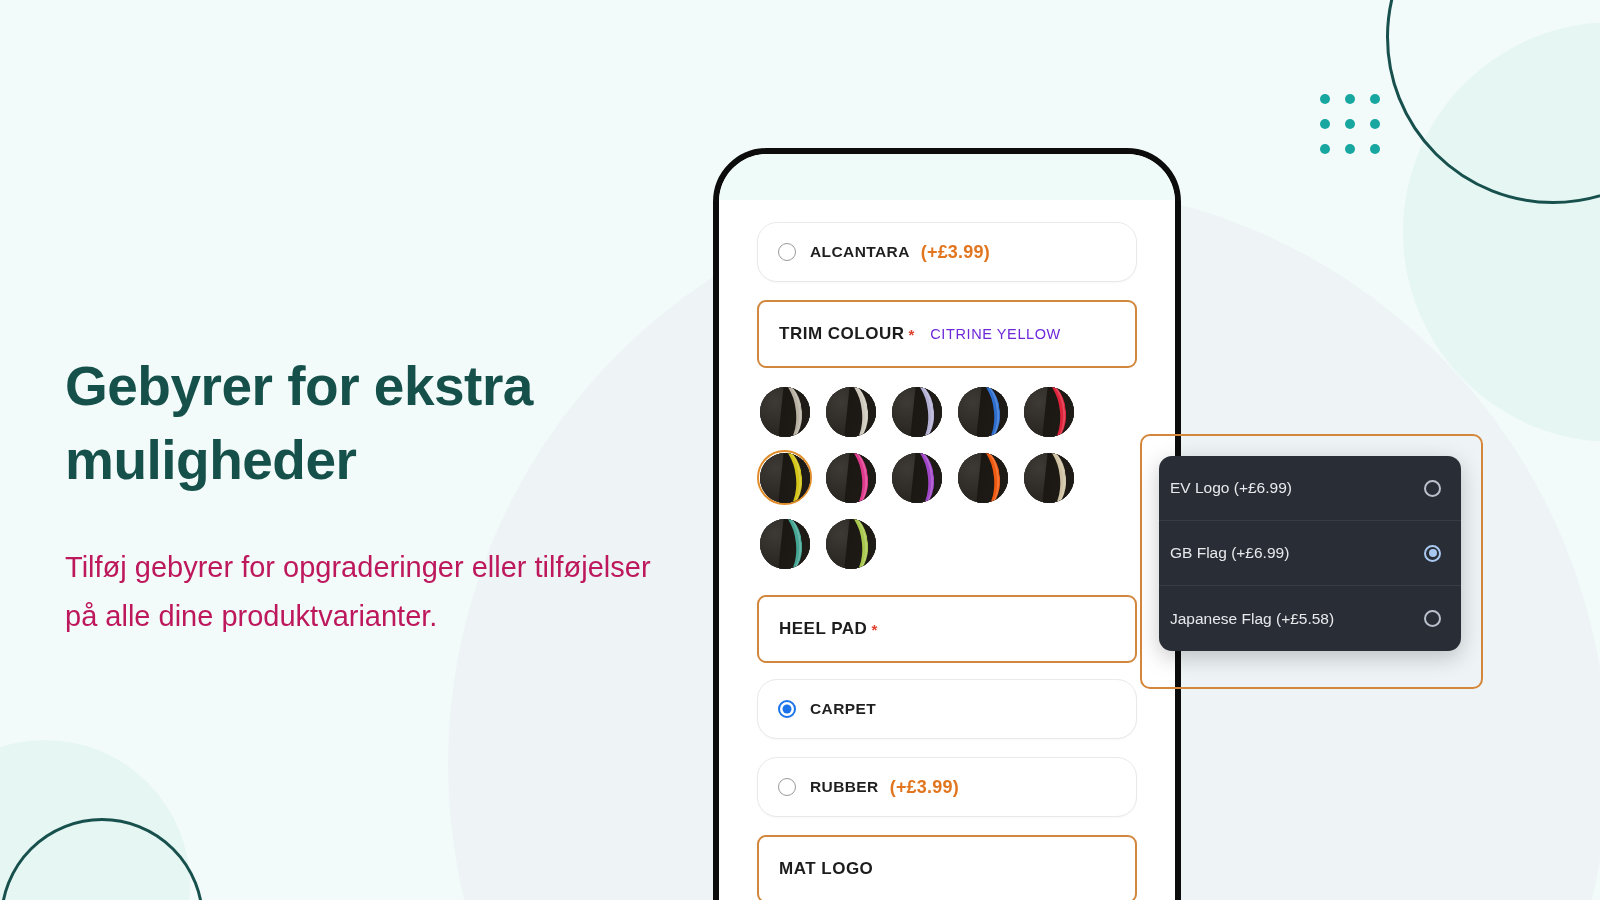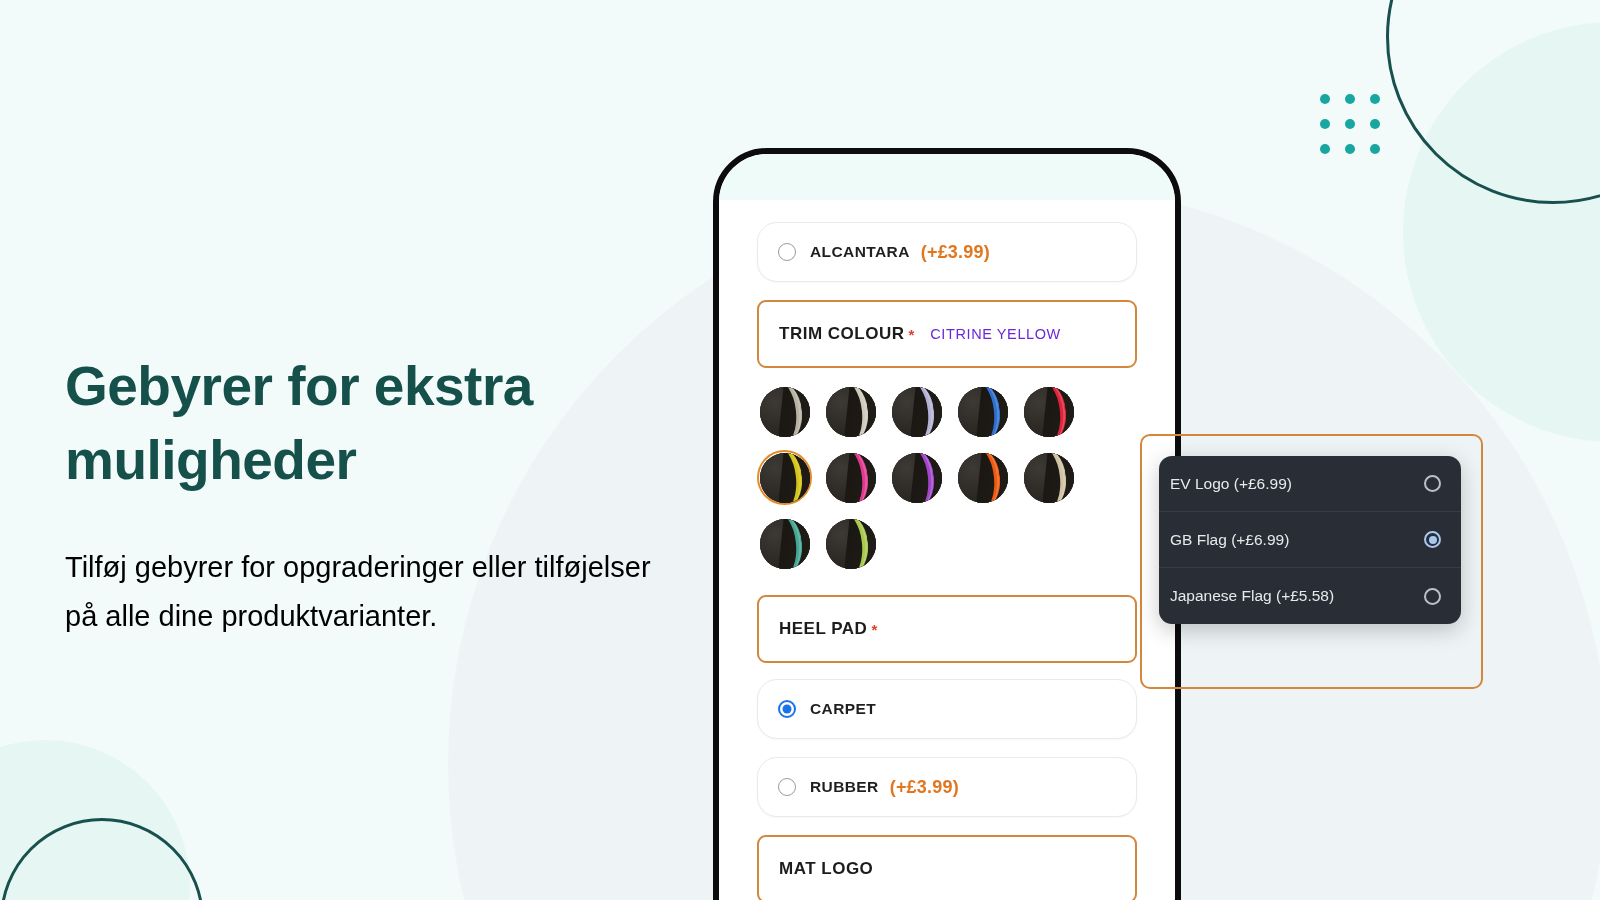--- a/index.html
+++ b/index.html
@@ -26,21 +26,21 @@
   .dotgrid i{display:block;width:10px;height:10px;border-radius:50%;background:#17a7a0;}
 
   
   #copy{position:absolute;left:65px;top:315px;width:620px;margin-top:34px;}
   #copy h1{
     margin:0;font-size:55px;line-height:74px;font-weight:bold;
     color:#16504a;letter-spacing:-0.5px;
   }
   #copy p{
     margin:46px 0 0 0;font-size:29px;line-height:49px;font-weight:400;
-    color:#000000;
+    color:#be185d;
   }
 
   
   #phone{
     position:absolute;left:713px;top:148px;width:468px;height:760px;
     border:6px solid #0c0c0c;border-radius:54px 54px 0 0;
     background:#ffffff;box-sizing:border-box;overflow:hidden;
   }
   #notch{
     position:absolute;left:0;right:0;top:0;height:56px;background:#effbf9;
@@ -121,21 +121,21 @@
     position:absolute;left:1140px;top:434px;width:343px;height:255px;
     border:2px solid #d4873b;border-radius:10px;box-sizing:border-box;
     background:transparent;
   }
   #dd-menu{
     position:absolute;left:1159px;top:456px;width:302px;
     background:#292d35;border-radius:13px;overflow:hidden;
     box-shadow:0 6px 22px rgba(0,0,0,0.22);
   }
   .dd-item{
-    height:56px;display:flex;align-items:center;justify-content:space-between;
+    height:65px;display:flex;align-items:center;justify-content:space-between;
     padding:0 20px 0 11px;box-sizing:border-box;
     border-bottom:1px solid #363b44;
   }
   .dd-item:last-child{border-bottom:none;}
   .dd-text{font-size:15.5px;color:#e7e9ec;}
   .dd-radio{
     width:17px;height:17px;border-radius:50%;border:2px solid #b9c0cb;
     box-sizing:border-box;flex:0 0 auto;position:relative;
   }
   .dd-radio.on{border-color:#a8c8f0;}

